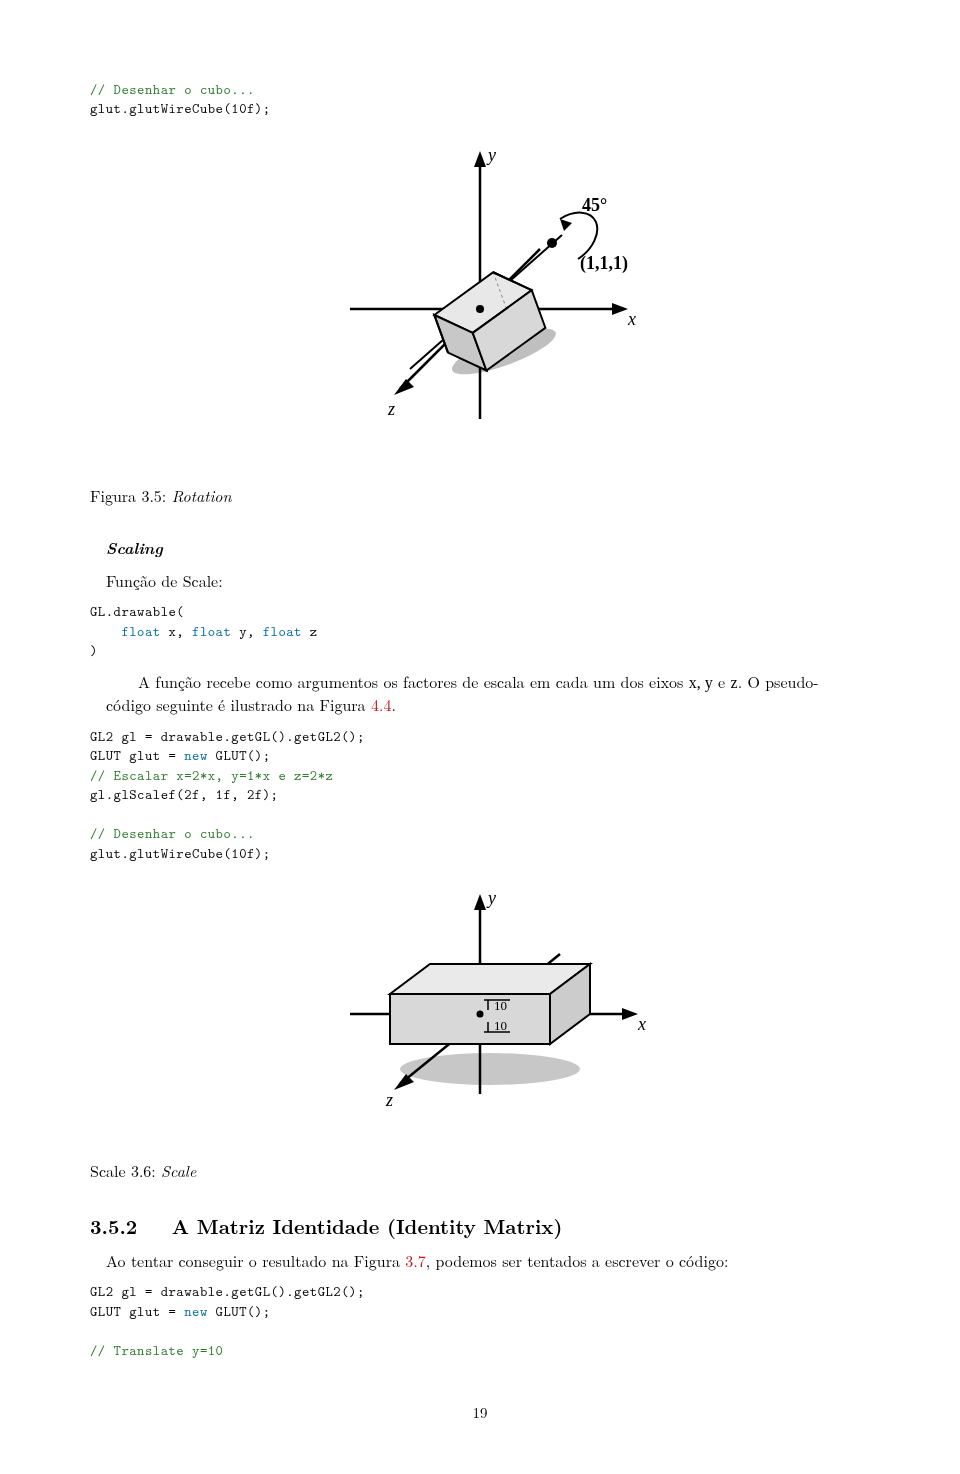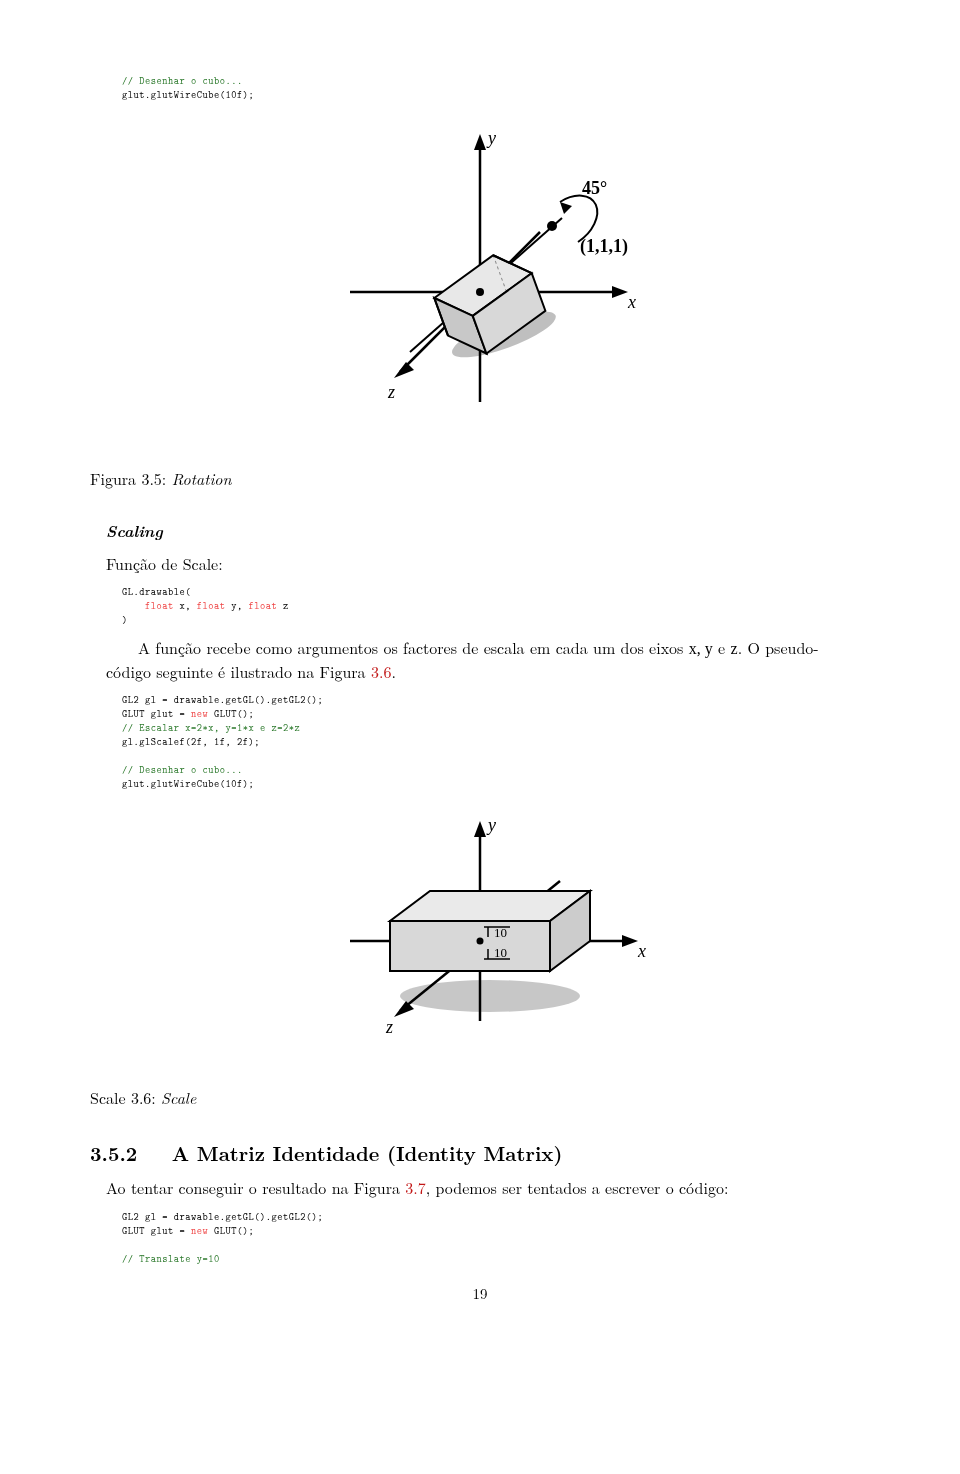--- a/index.html
+++ b/index.html
@@ -8,27 +8,26 @@
     line-height: 1.4;
     color: #000;
     background: #fff;
     margin: 0;
     padding: 60px 90px 40px 90px;
     width: 960px;
     box-sizing: border-box;
   }
   .code {
     font-family: "Latin Modern Mono", "Courier New", monospace;
-    font-size: 10px;
+    font-size: 14px;
     white-space: pre;
     letter-spacing: 0.5px;
-    margin-left: 32px;
   }
   .comment { color: #2d7a2d; }
-  .type { color: #ef4444; }
+  .type { color: #0369a1; }
   .caption {
     text-align: left;
     margin: 16px 0 30px 0;
   }
   .caption-italic { font-style: italic; }
   .section-italic { font-style: italic; font-weight: bold; }
   p { margin: 10px 16px; }
   .math-var { font-family: Georgia, serif; }
   .fig-ref { color: #c21717; }
   .figure {
@@ -37,21 +36,21 @@
     margin: 20px 0 10px 0;
   }
   h3.subsection {
     font-size: 20px;
     font-weight: bold;
     margin: 30px 0 10px 0;
   }
   .subsection-italic { }
   .page-num {
     text-align: center;
-    margin-top: 16px;
+    margin-top: 40px;
     font-size: 15px;
   }
 </style>
 </head>
 <body>
 
 <div class="code">
 <span class="comment">// Desenhar o cubo...</span>
 <span>glut.glutWireCube(10f);</span>
 </div>
@@ -96,21 +95,21 @@
 </div>
 
 <p class="section-italic">Scaling</p>
 <p>Função de Scale:</p>
 
 <div class="code"><span>GL.drawable(</span>
     <span class="type">float</span><span> x, </span><span class="type">float</span><span> y, </span><span class="type">float</span><span> z</span>
 <span>)</span></div>
 
 <p style="text-indent:2em;">
-  <span>A função recebe como argumentos os factores de escala em cada um dos eixos </span><span class="math-var">x, y</span><span> e </span><span class="math-var">z</span><span>. O pseudo-código seguinte é ilustrado na Figura </span><span class="fig-ref">3.6</span><span>.</span>
+  <span>A função recebe como argumentos os factores de escala em cada um dos eixos </span><span class="math-var">x, y</span><span> e </span><span class="math-var">z</span><span>. O pseudo-código seguinte é ilustrado na Figura </span><span class="fig-ref">4.4</span><span>.</span>
 </p>
 
 <div class="code"><span>GL2 gl = drawable.getGL().getGL2();</span>
 <span>GLUT glut = </span><span class="type">new</span><span> GLUT();</span>
 <span class="comment">// Escalar x=2*x, y=1*x e z=2*z</span>
 <span>gl.glScalef(2f, 1f, 2f);</span>
 
 <span class="comment">// Desenhar o cubo...</span>
 <span>glut.glutWireCube(10f);</span></div>
 

